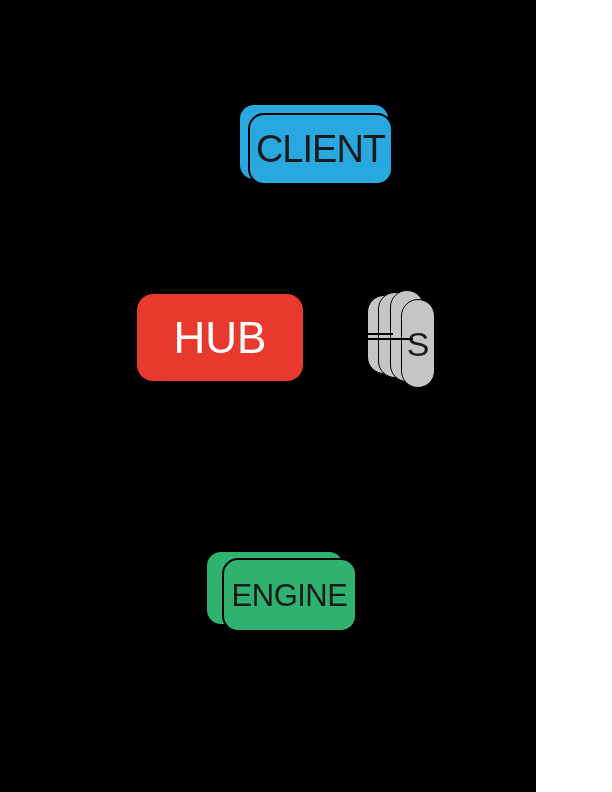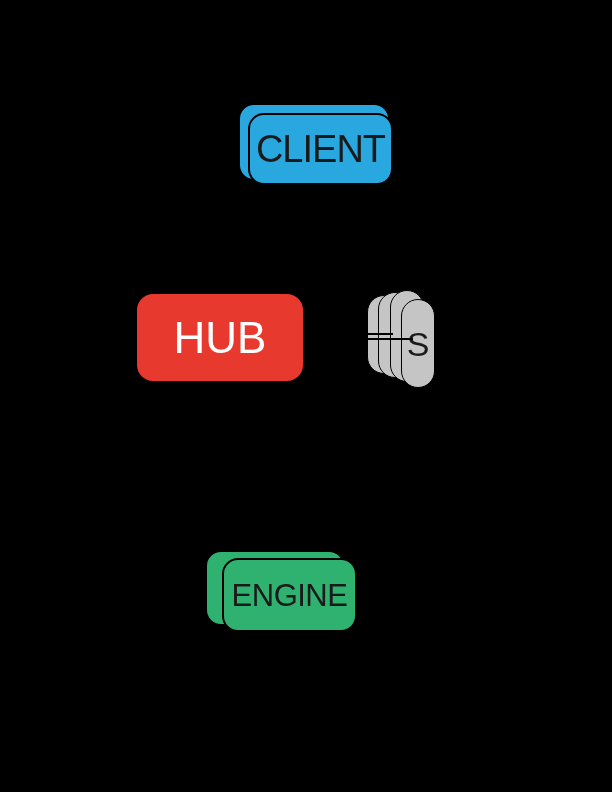--- a/index.html
+++ b/index.html
@@ -1,20 +1,20 @@
 <!DOCTYPE html>
 <html><head>
 <meta charset="utf-8">
 <style>
   html, body { margin: 0; padding: 0; }
   * { box-sizing: border-box; }
 
   .stage {
     position: relative;
-    width: 612px;
+    width: 536px;
     height: 792px;
     overflow: hidden;
     font-family: "Liberation Sans", sans-serif;
   }
 
   
   .card {
     position: absolute;
     border: 2px solid #000;
     border-radius: 16px;

